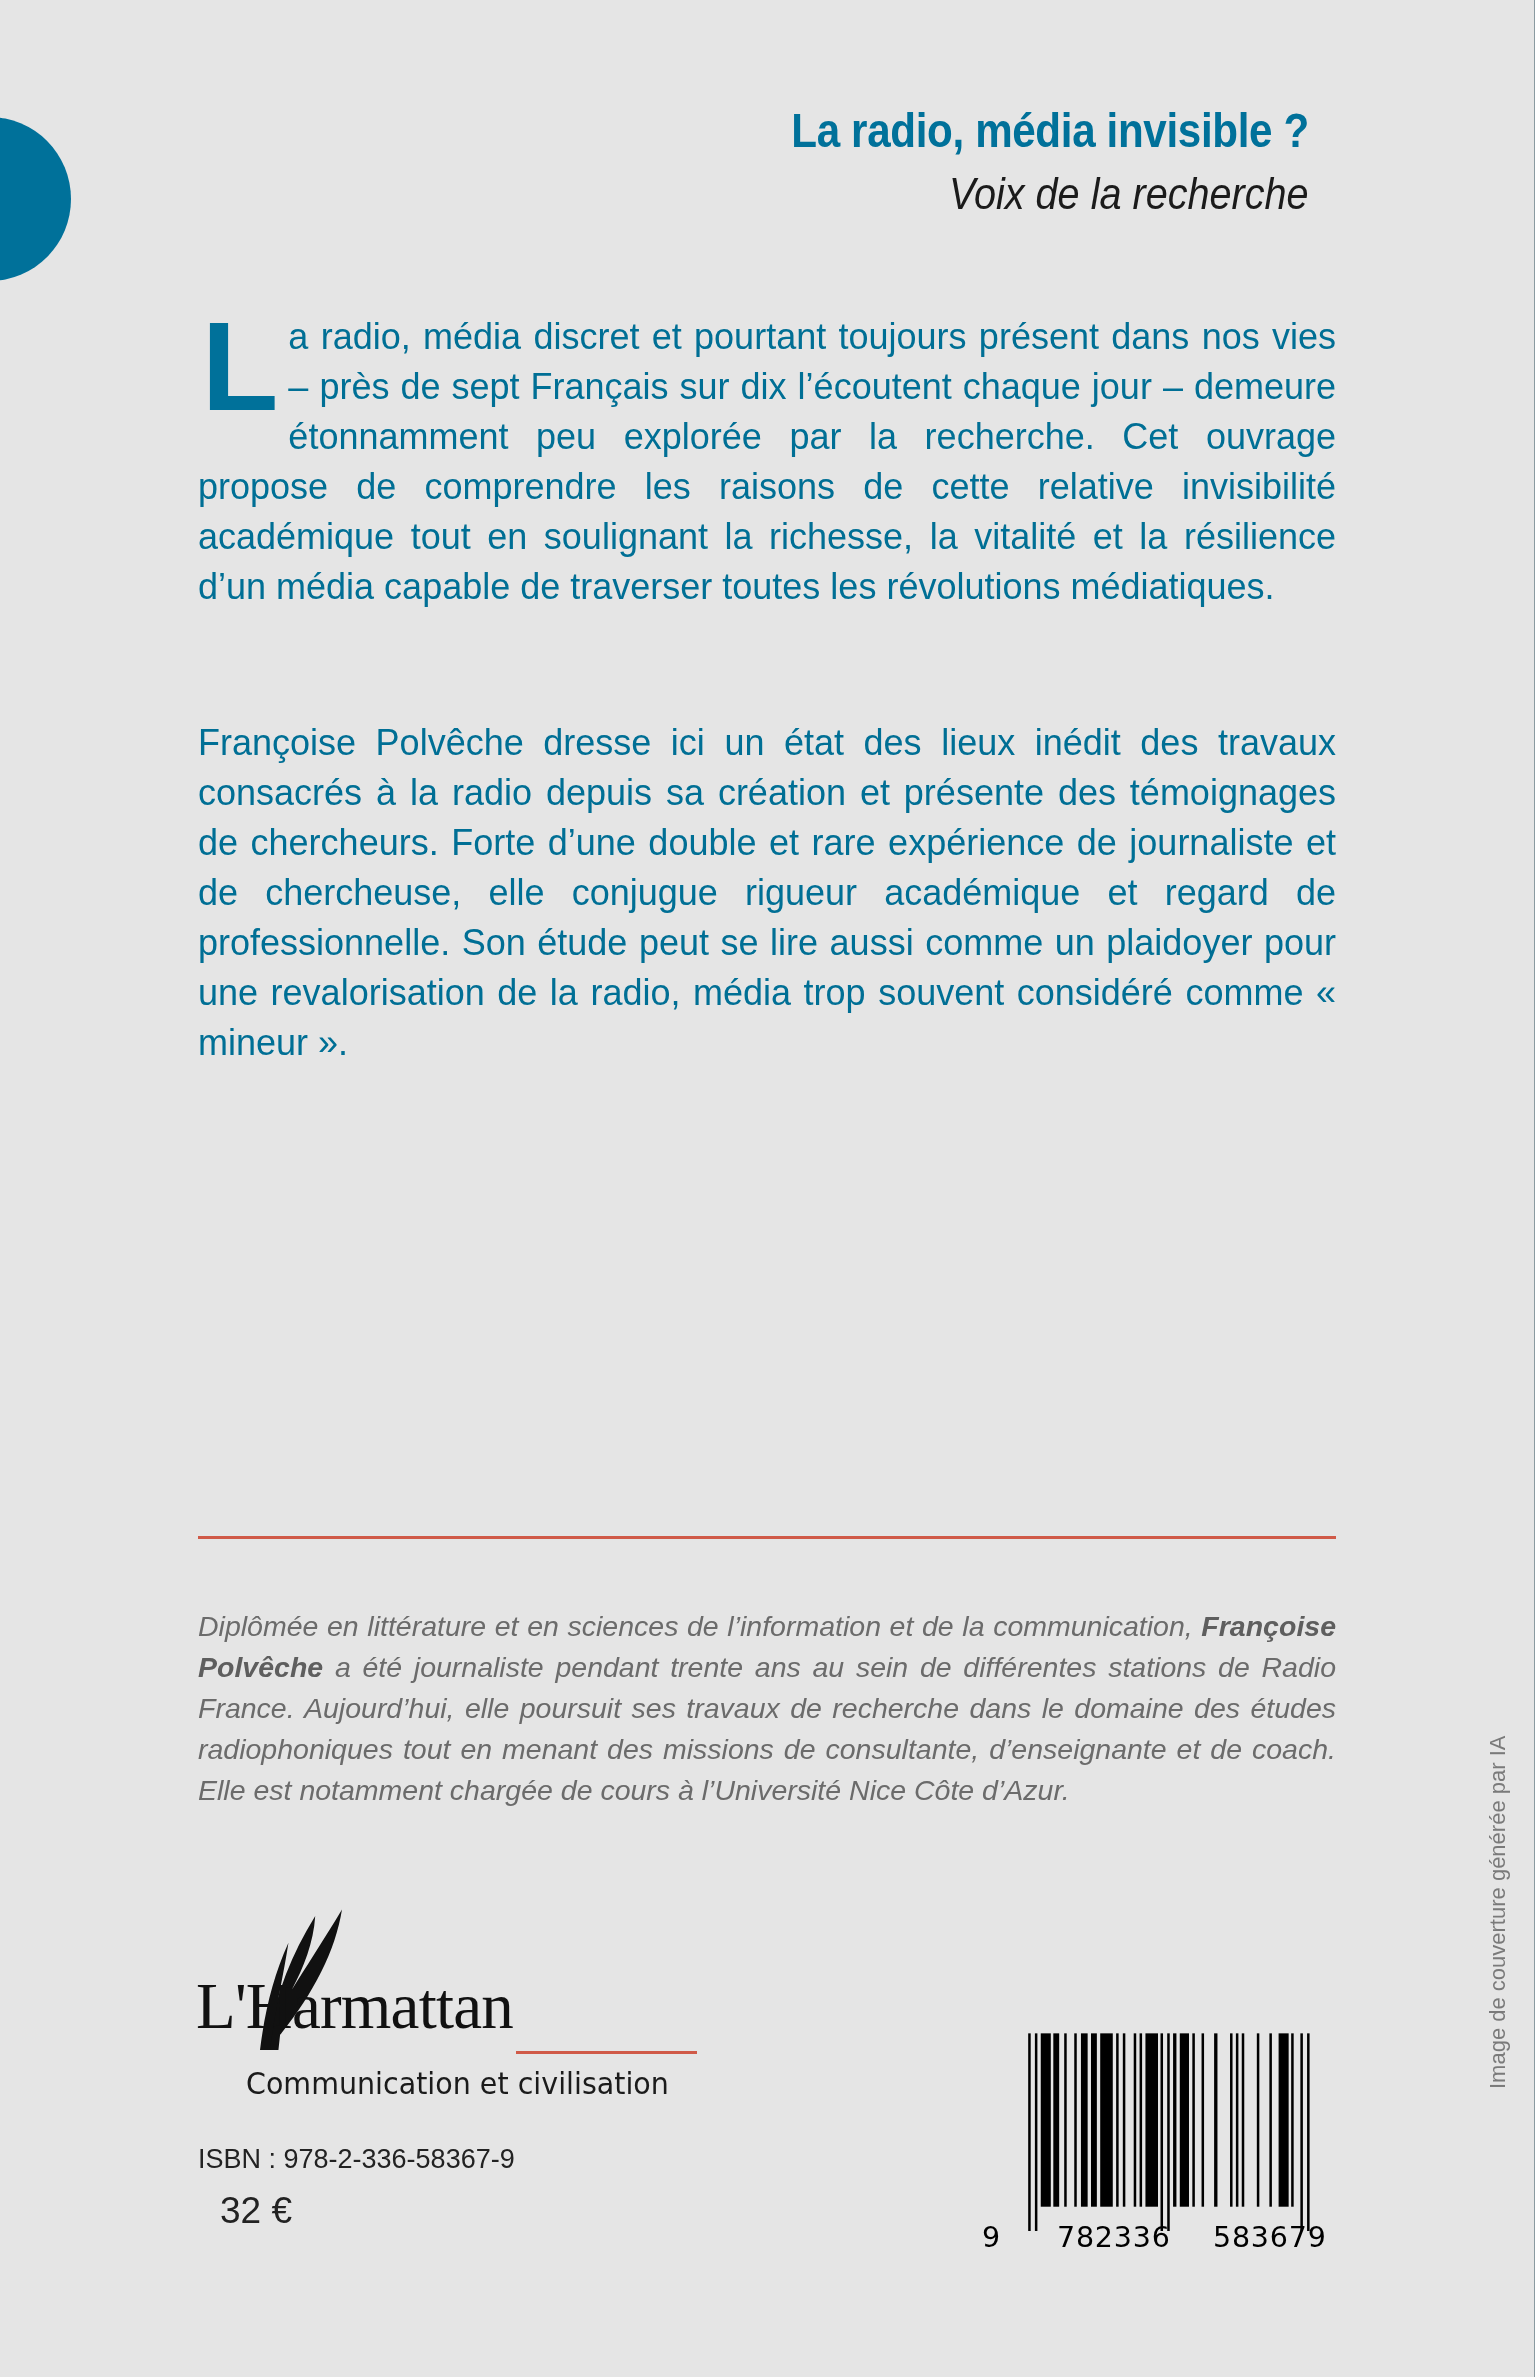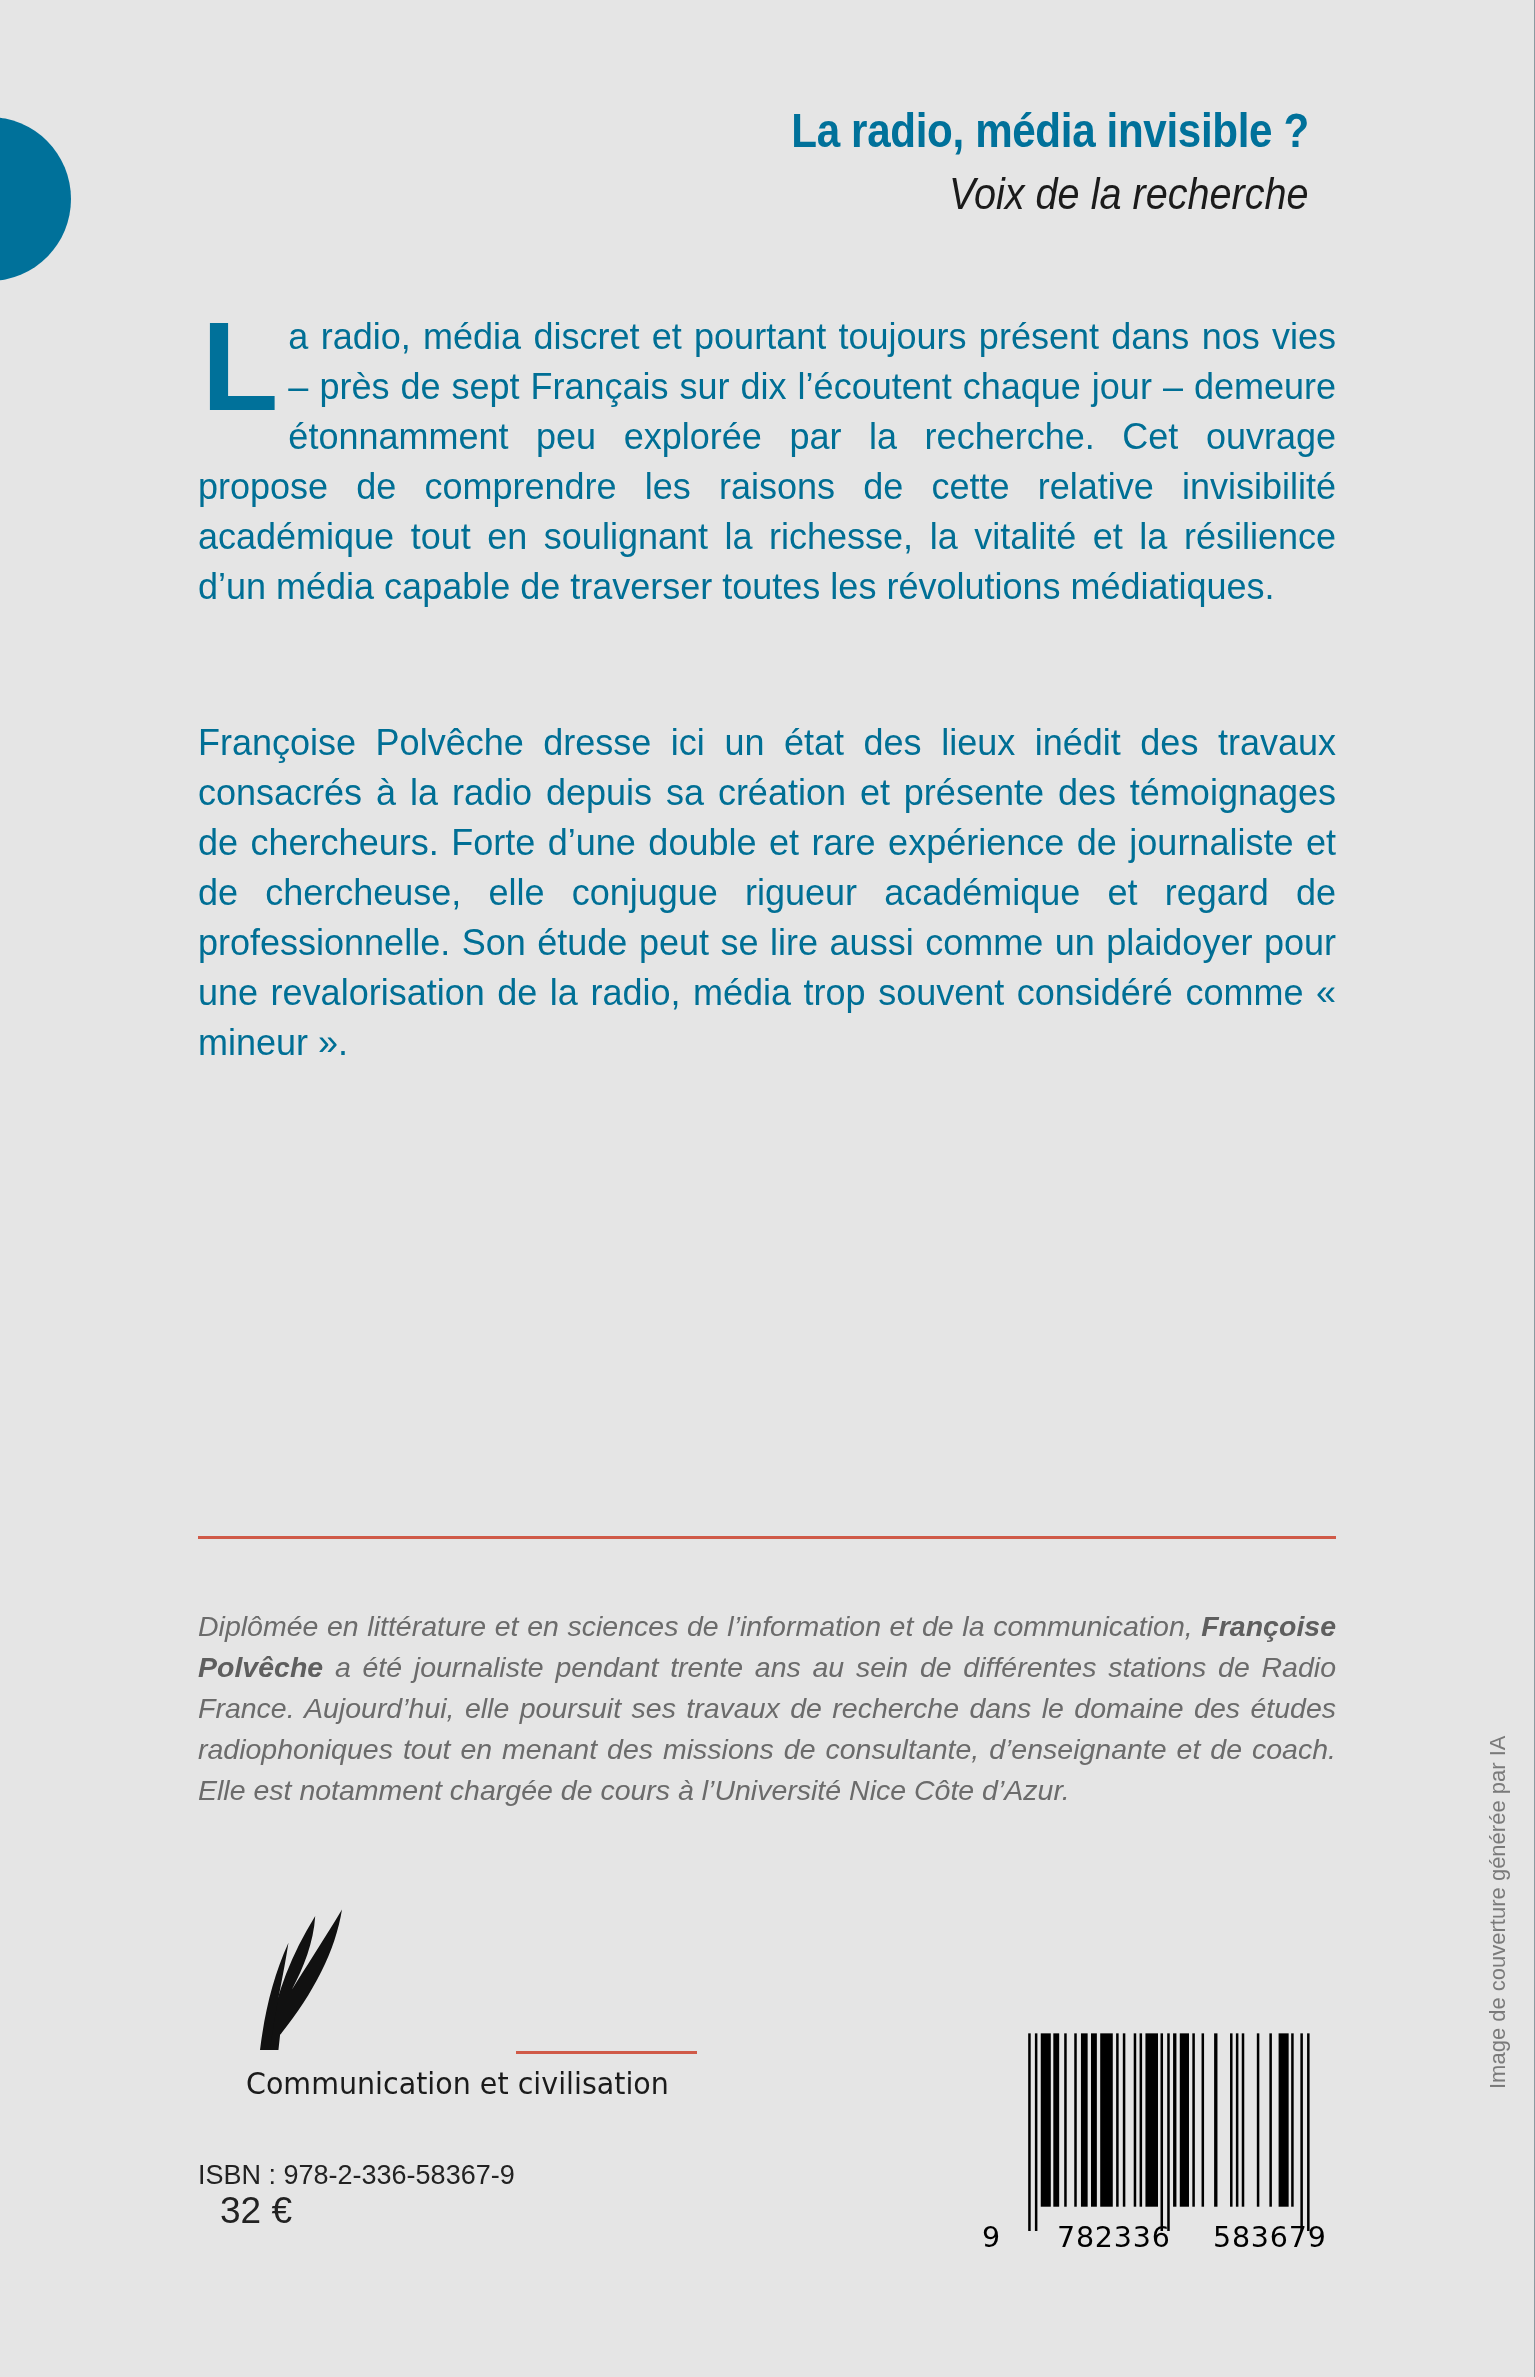--- a/index.html
+++ b/index.html
@@ -65,21 +65,20 @@
   }
   .logo-collection {
     position: absolute; left: 50px; top: 161px;
     font-family: "DejaVu Sans", sans-serif; font-size: 31px; color: #1b1b1b;
     white-space: nowrap; transform: scaleX(0.92); transform-origin: left center;
   }
   .isbn {
     position: absolute; left: 198px; top: 2144px;
     font-family: "Liberation Sans", sans-serif; font-size: 27px; color: #222222;
     white-space: nowrap;
-    margin-top: 16px;
   }
   .price {
     position: absolute; left: 180px; top: 2190px;
     font-family: "Liberation Sans", sans-serif; font-size: 37px; color: #222222;
     white-space: nowrap;
     margin-left: 40px;
   }
   .barcode { position: absolute; left: 965px; top: 2030px; width: 386px; height: 235px; }
   .barcode svg { position: absolute; left: 0; top: 0; }
   .bc-digit {
@@ -119,20 +118,21 @@
 
   <div class="separator"></div>
 
   <div class="bio"><span>Diplômée en littérature et en sciences de l’information et de la communication, </span><b>Françoise Polvêche</b><span> a été journaliste pendant trente ans au sein de différentes stations de Radio France. Aujourd’hui, elle poursuit ses travaux de recherche dans le domaine des études radiophoniques tout en menant des missions de consultante, d’enseignante et de coach. Elle est notamment chargée de cours à l’Université Nice Côte d’Azur.</span></div>
 
   <div class="logo">
     <svg class="logo-feather" width="92" height="143" viewBox="0 0 110 170">
       <path d="M14 168 C 22 110, 40 60, 72 8 C 70 40, 58 70, 44 96 C 60 70, 80 40, 104 0 C 96 50, 70 100, 30 150 L 28 168 Z" fill="#111"></path>
       <path d="M6 168 C 12 120, 22 80, 40 40 C 34 80, 24 120, 18 168 Z" fill="#111"></path>
     </svg>
+    <div class="logo-word"><span>L'H</span><span>armattan</span></div>
     <div class="logo-line"></div>
     <div class="logo-collection">Communication et civilisation</div>
   </div>
 
   <div class="isbn">ISBN : 978-2-336-58367-9</div>
   <div class="price">32 €</div>
 
   <div class="barcode">
     <svg width="386" height="201" viewBox="0 0 460 240">
       <g fill="#000">

